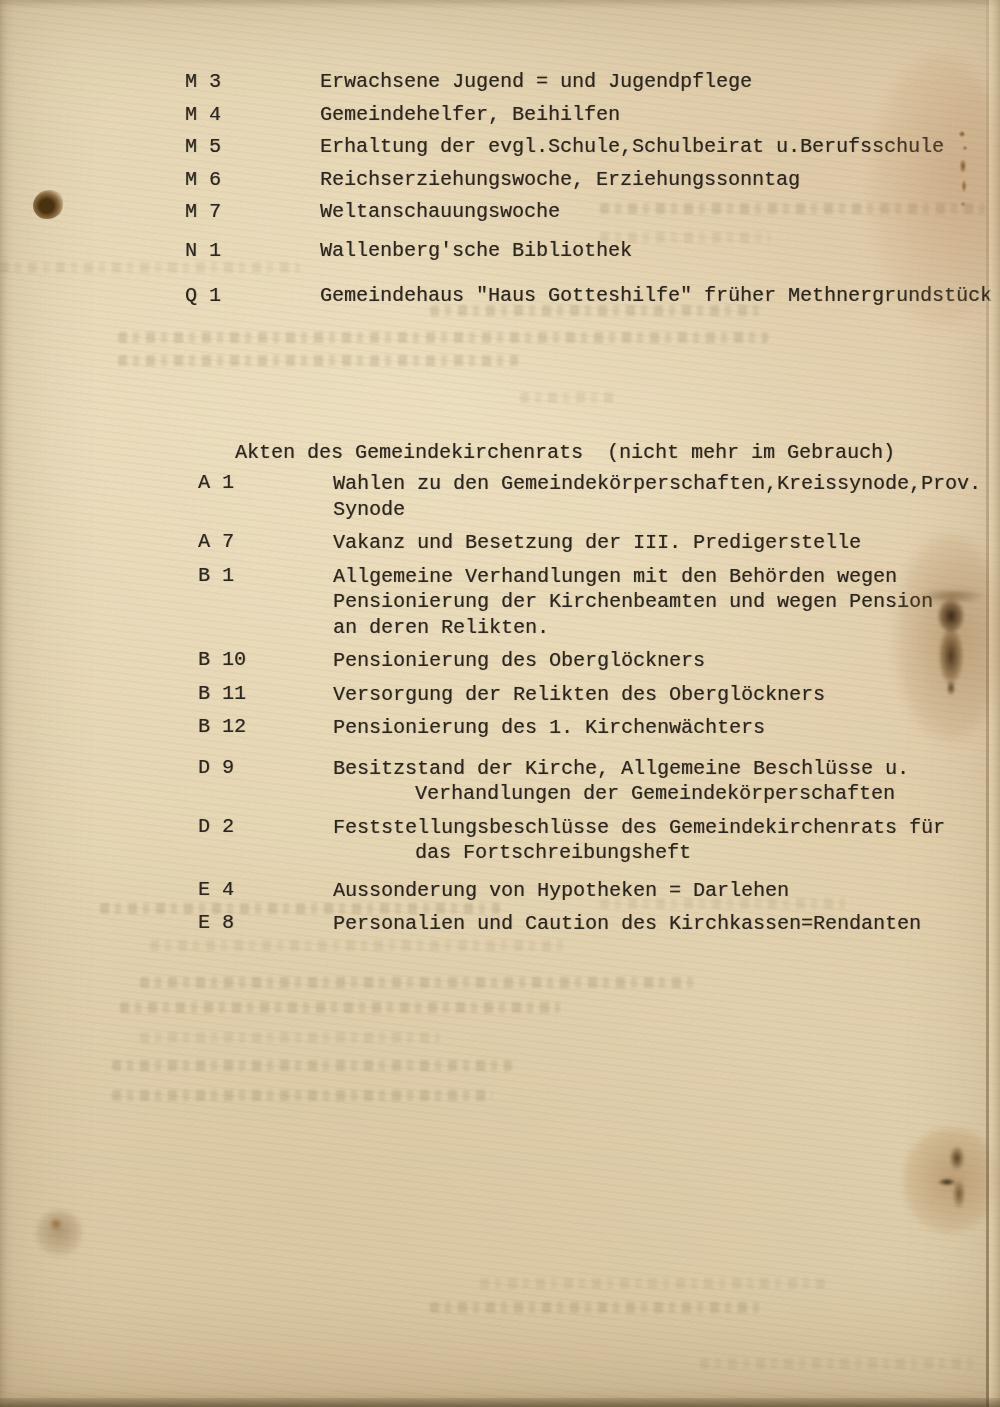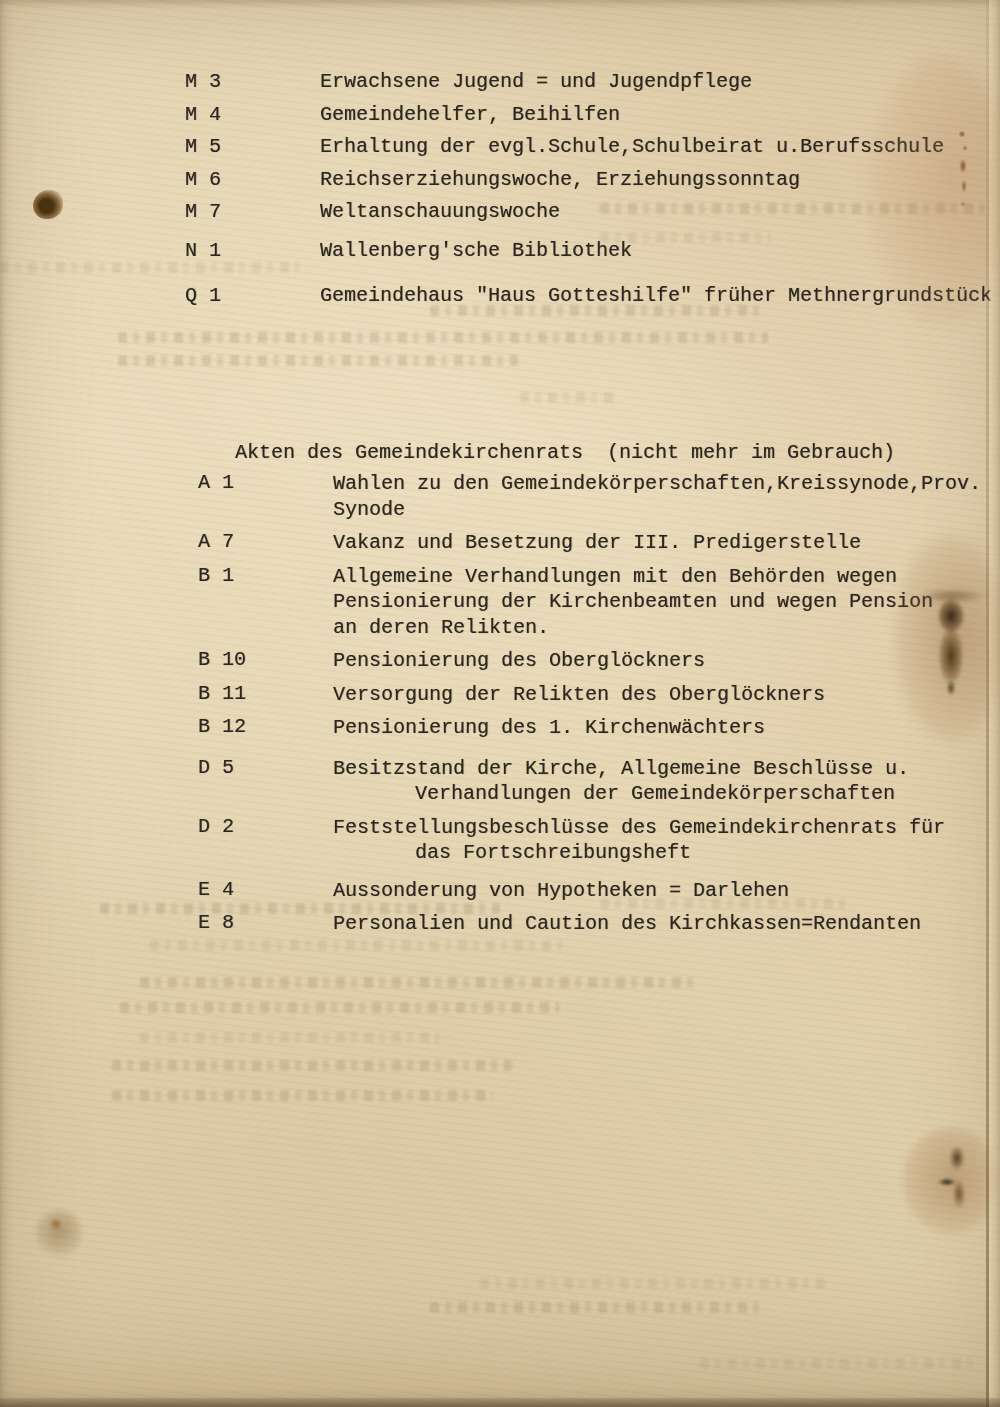--- a/index.html
+++ b/index.html
@@ -206,21 +206,21 @@
     </div>
 
     <div class="entry">
       <span class="label txt">B 12</span>
       <div class="lines">
         <div class="line txt">Pensionierung des 1. Kirchenwächters</div>
       </div>
     </div>
 
     <div class="entry gap-lg">
-      <span class="label txt">D 5</span>
+      <span class="label txt">D 9</span>
       <div class="lines">
         <div class="line txt">Besitzstand der Kirche, Allgemeine Beschlüsse u.</div>
         <div class="line txt indent">Verhandlungen der Gemeindekörperschaften</div>
       </div>
     </div>
 
     <div class="entry">
       <span class="label txt">D 2</span>
       <div class="lines">
         <div class="line txt">Feststellungsbeschlüsse des Gemeindekirchenrats für</div>

